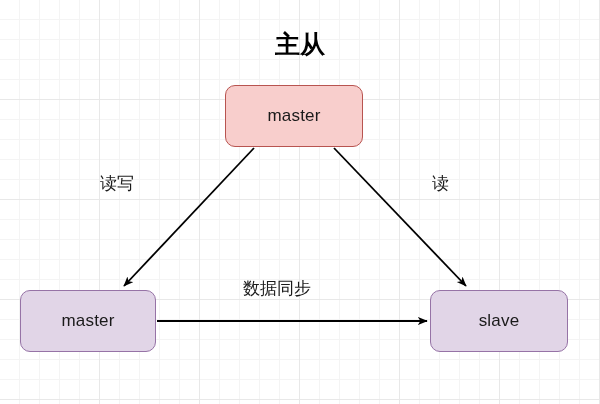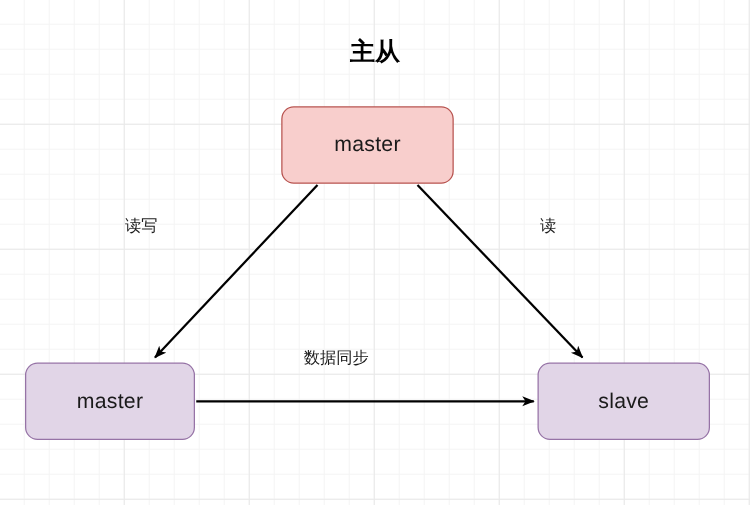--- a/index.html
+++ b/index.html
@@ -68,27 +68,27 @@
     height: 62px;
     background: #e1d5e7;
     border: 1.6px solid #9673a6;
   }
   .diagram-title {
     position: absolute;
     left: 0;
     top: 28px;
     width: 600px;
     text-align: center;
-    font-size: 20px;
+    font-size: 25px;
     font-weight: bold;
     color: #000000;
   }
   .edge-label {
     position: absolute;
-    font-size: 13px;
+    font-size: 17px;
     color: #1a1a1a;
     white-space: nowrap;
     text-align: center;
   }
   .label-readwrite {
     left: 100px;
     top: 172px;
   }
   .label-read {
     left: 432px;

